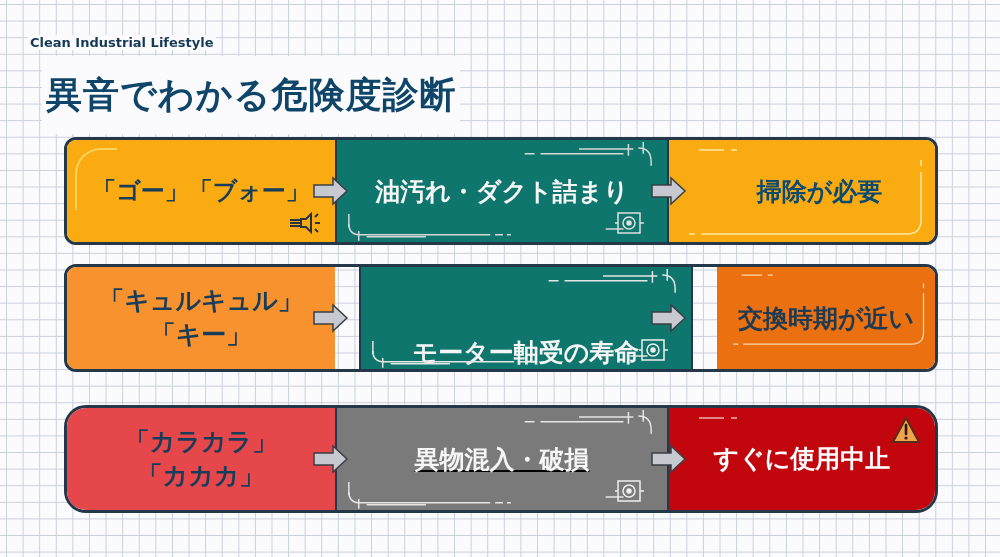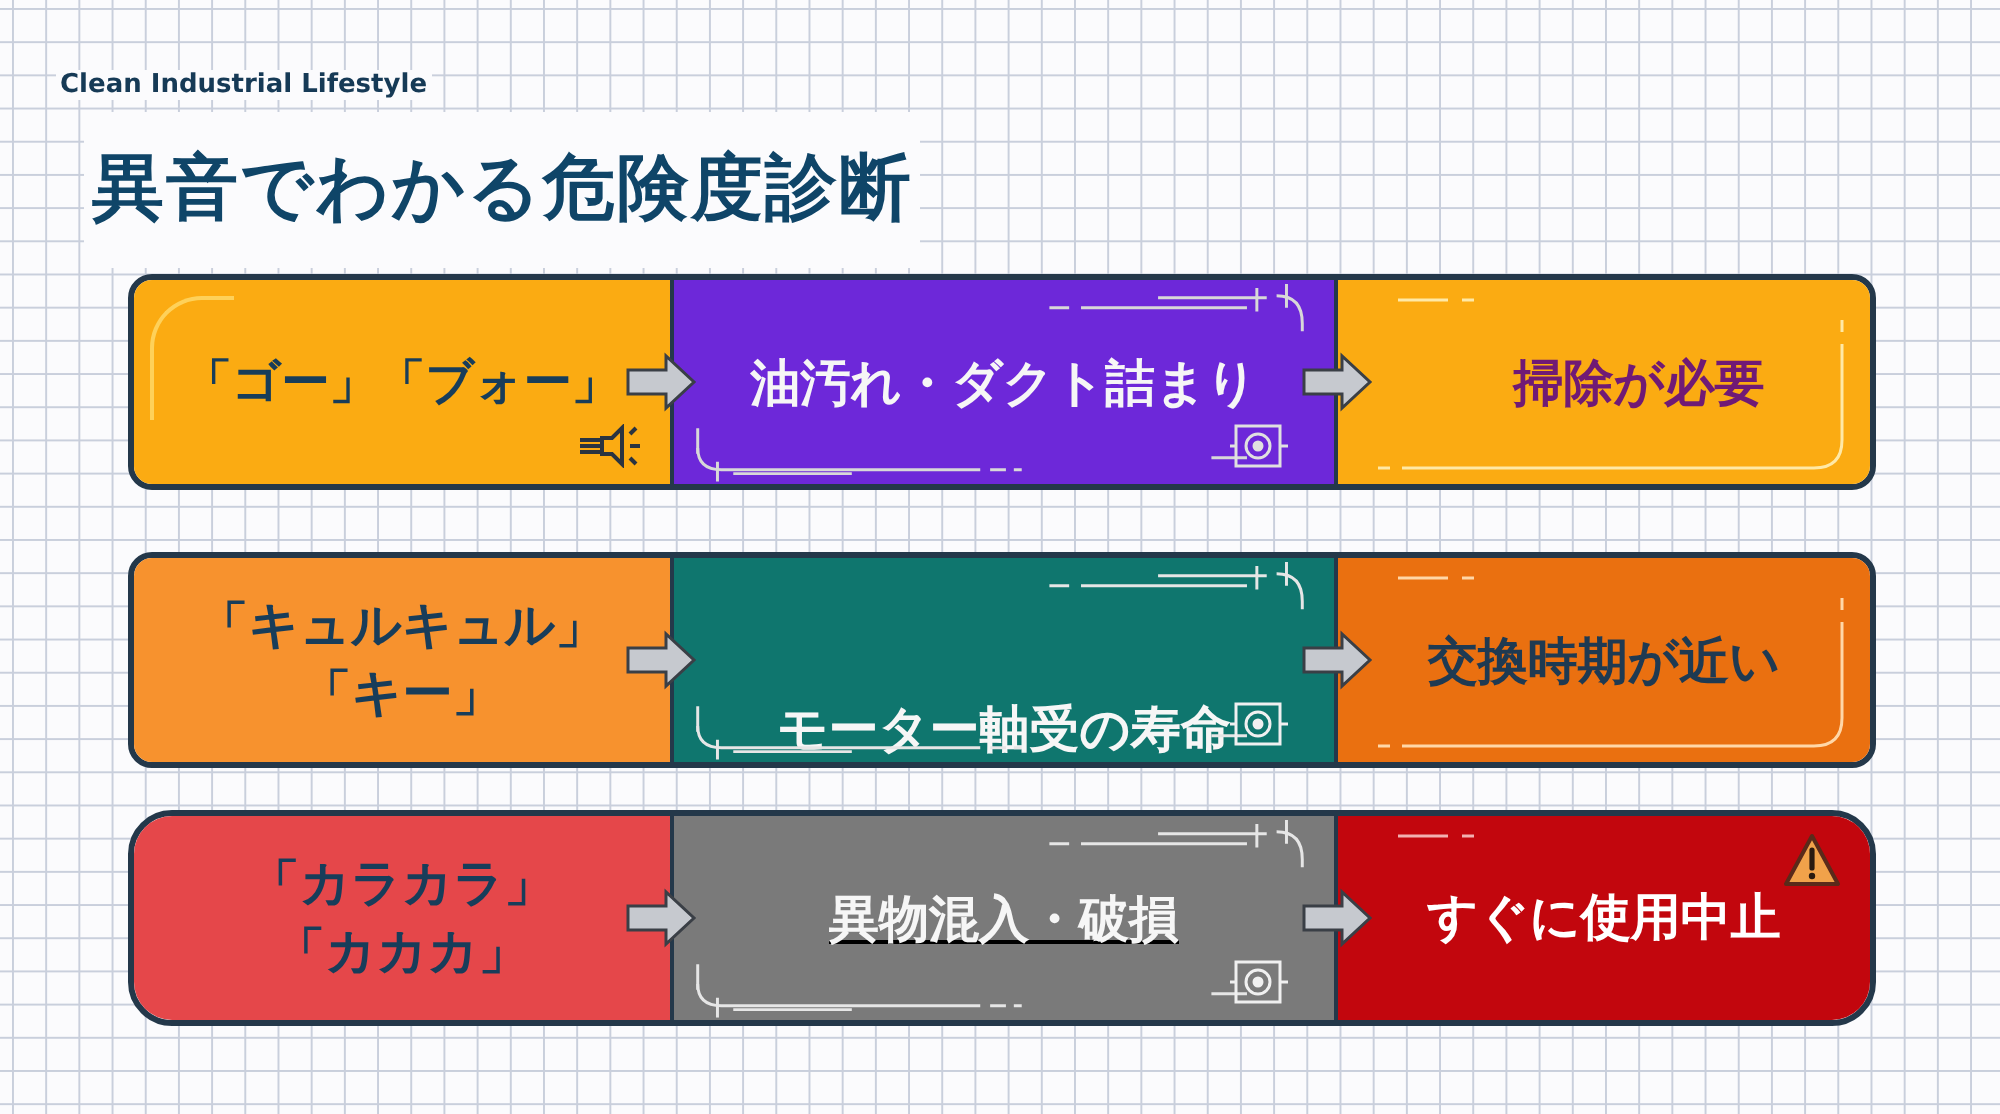--- a/index.html
+++ b/index.html
@@ -60,21 +60,21 @@
         <path d="M12 7 L17 7 L22 2 L22 20 L17 15 L12 15 Z"></path>
         <line x1="26" y1="5" x2="29" y2="2"></line>
           <line x1="26" y1="11" x2="31" y2="11"></line>
           <line x1="26" y1="17" x2="29" y2="20"></line>
       </g>
     </svg>
   </div>
   <svg class="arrow" style="left:246px;" viewBox="0 0 36 30">
     <path d="M1 9 L20 9 L20 2 L34 15 L20 28 L20 21 L1 21 Z" fill="#c6c9cf" stroke="#3a3f46" stroke-width="1.5"></path>
   </svg>
-  <div class="cell c2" style="background:#6d28d9;">
+  <div class="cell c2" style="background:#0f766e;">
     <svg class="res-lines" viewBox="0 0 334 102" preserveAspectRatio="none">
       <g stroke="#d8d8d8" stroke-width="1.5" fill="none">
         <line x1="190" y1="14" x2="200" y2="14"></line>
           <line x1="206" y1="14" x2="290" y2="14"></line>
         <line x1="245" y1="9" x2="300" y2="9"></line>
           <line x1="295" y1="4" x2="295" y2="16"></line>
         <path d="M305 8 Q318 8 318 22 L318 26"></path>
           <line x1="310" y1="2" x2="310" y2="14"></line>
         <line x1="12" y1="75" x2="12" y2="88"></line>
           <path d="M12 85 Q12 96 24 96 L155 96"></path>
@@ -102,25 +102,25 @@
   <div class="cell c3" style="background:#fbab12;">
     <svg class="res-lines" viewBox="0 0 266 102" preserveAspectRatio="none">
       <g stroke="#ffe9a6" stroke-width="1.5" fill="none">
         <line x1="30" y1="10" x2="55" y2="10"></line>
           <line x1="62" y1="10" x2="68" y2="10"></line>
         <path d="M32 94 L238 94 Q252 94 252 80 L252 32"></path>
           <line x1="252" y1="20" x2="252" y2="26"></line>
         <line x1="20" y1="94" x2="26" y2="94"></line>
       </g>
     </svg>
-    <div class="result" style="color:#701a75;margin-left:35px;">掃除が必要</div>
+    <div class="result" style="color:#0c4a6e;margin-left:35px;">掃除が必要</div>
   </div>
 </div>
 
-<div class="row" style="top:276px;">
+<div class="row" style="top:264px;gap:24px;">
   <div class="cell c1" style="background:#f7922e;">
     <div class="sound">
       <div>「キュルキュル」</div>
       <div>「キー」</div>
     </div>
   </div>
   <svg class="arrow" style="left:246px;" viewBox="0 0 36 30">
     <path d="M1 9 L20 9 L20 2 L34 15 L20 28 L20 21 L1 21 Z" fill="#c6c9cf" stroke="#3a3f46" stroke-width="1.5"></path>
   </svg>
   <div class="cell c2" style="background:#0f766e;align-items:flex-end;">

